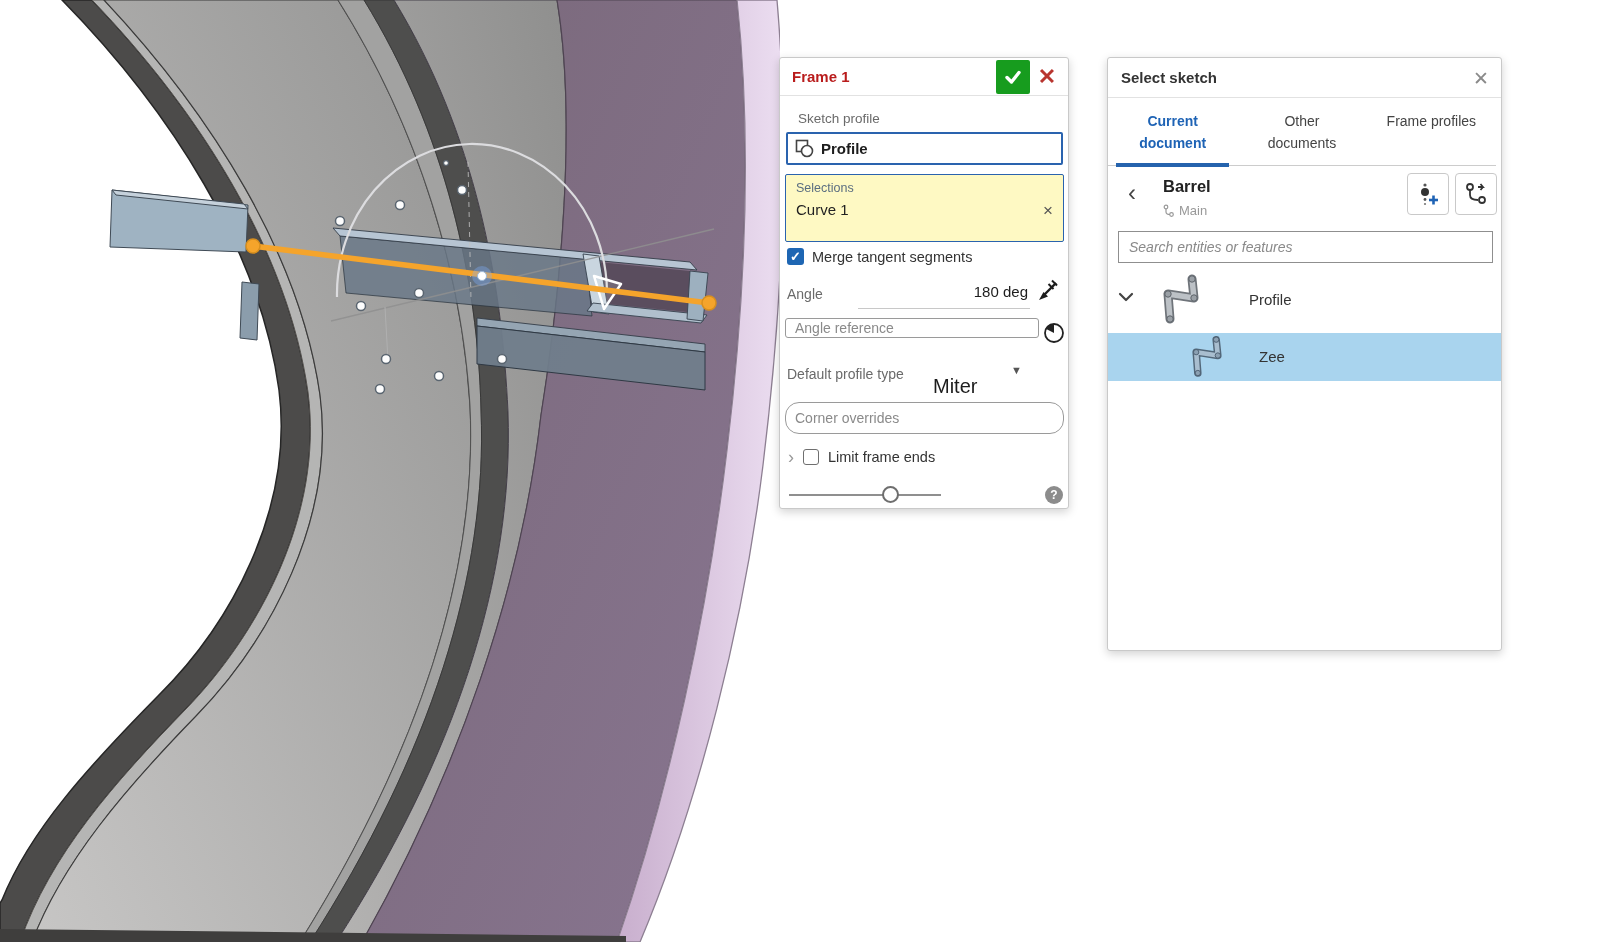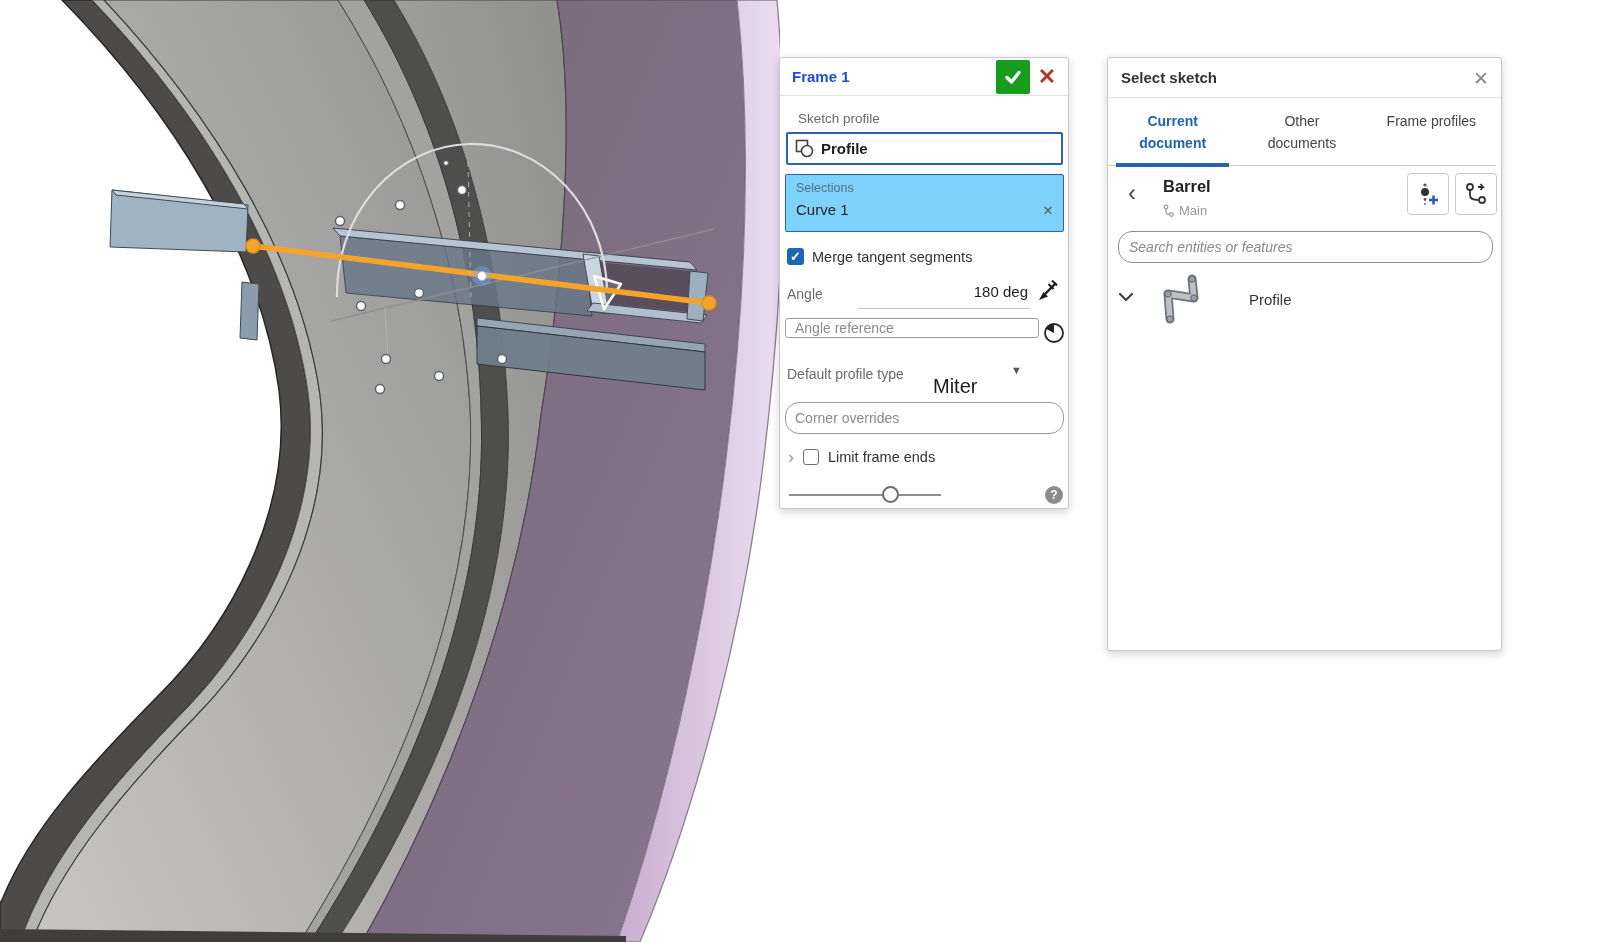--- a/index.html
+++ b/index.html
@@ -9,30 +9,30 @@
   
   #scene { position:absolute; left:0; top:0; }
 
   
   .panel { position:absolute; background:#fff; border:1px solid #c9c9c9;
            box-shadow:0 3px 10px rgba(0,0,0,.18); border-radius:3px; }
 
   
   #frame-dialog { left:779px; top:57px; width:290px; height:452px; }
   #fd-header { position:absolute; left:0; top:0; right:0; height:38px; border-bottom:1px solid #e2e2e2; }
-  #fd-title  { position:absolute; left:12px; top:0; line-height:38px; font-size:15px; font-weight:700; color:#1d4ed8; }
+  #fd-title  { position:absolute; left:12px; top:0; line-height:38px; font-size:15px; font-weight:700; color:#b91c1c; }
   #fd-ok { position:absolute; left:216px; top:2px; width:34px; height:34px; background:#179c1e; border-radius:2px;
            display:flex; align-items:center; justify-content:center; cursor:pointer; }
   #fd-cancel { position:absolute; left:252px; top:4px; width:30px; height:30px; display:flex; align-items:center;
                justify-content:center; color:#b8352f; font-size:22px; font-weight:700; cursor:pointer; }
   .fd-label { position:absolute; font-size:13.5px; color:#6a6a6a; }
   #fd-profile-field { position:absolute; left:6px; top:74px; width:277px; height:33px; border:2px solid #2a63ae;
                       border-radius:2px; display:flex; align-items:center; padding-left:7px; gap:7px; background:#fff; }
   #fd-profile-field .val { font-size:15px; font-weight:700; color:#1d1d1d; }
-  #fd-selections { position:absolute; left:5px; top:116px; width:279px; height:58px; background:#7dd3fc;
+  #fd-selections { position:absolute; left:5px; top:116px; width:279px; height:68px; background:#fef9c3;
                    border:1.5px solid #2a63ae; border-radius:2px; }
   #fd-selections .sel-label { position:absolute; left:10px; top:6px; font-size:12.5px; color:#5b6e80; }
   #fd-selections .sel-val { position:absolute; left:10px; top:26px; font-size:15px; color:#222; }
   #fd-selections .sel-x { position:absolute; right:10px; top:26px; font-size:17px; color:#555; cursor:pointer; }
   .chk { width:17px; height:17px; border-radius:3px; display:inline-flex; align-items:center; justify-content:center; }
   .chk.on  { background:#1e66b3; color:#fff; font-size:13px; font-weight:700; }
   .chk.off { background:#fff; border:1.5px solid #6f6f6f; width:16px; height:16px; }
   #fd-merge-row { position:absolute; left:7px; top:190px; display:flex; align-items:center; gap:8px; }
   #fd-merge-row .lbl { font-size:14.5px; color:#333; }
   #fd-angle-label { left:7px; top:228px; font-size:14px; }
@@ -70,21 +70,21 @@
   .sp-tab.active::after { content:""; position:absolute; left:8px; right:8px; bottom:-2px; height:4px; background:#2563ad; }
   #sp-crumb { position:absolute; left:0; top:108px; right:0; height:55px; }
   #sp-back { position:absolute; left:20px; top:13px; font-size:24px; color:#444; cursor:pointer; }
   #sp-doc { position:absolute; left:55px; top:11px; font-size:16.5px; font-weight:700; color:#222; }
   #sp-ws  { position:absolute; left:55px; top:37px; font-size:13px; color:#999; display:flex; gap:5px; align-items:center; }
   .sp-iconbtn { position:absolute; top:7px; width:42px; height:42px; border:1px solid #c9c9c9; border-radius:4px;
                 background:#fff; cursor:pointer; display:flex; align-items:center; justify-content:center; }
   #sp-btn-version { left:299px; }
   #sp-btn-branch  { left:347px; }
   #sp-search { position:absolute; left:10px; top:173px; width:375px; height:32px; border:1px solid #8f8f8f;
-               border-radius:14px; font-size:14px; font-style:italic; padding:0 10px; color:#333; font-family:inherit; }
+               border-radius:0; font-size:14px; font-style:italic; padding:0 10px; color:#333; font-family:inherit; }
   #sp-search::placeholder { color:#8a8a8a; opacity:1; }
   .sp-row { position:absolute; left:0; right:0; cursor:pointer; }
   #sp-row-profile { top:211px; height:62px; }
   #sp-row-zee { top:275px; height:48px; background:#a9d4ee; }
   .sp-row .rlbl { position:absolute; font-size:15px; color:#333; }
   #sp-row-profile .rlbl { left:141px; top:22px; }
   #sp-row-zee .rlbl { left:151px; top:15px; }
   #sp-row-profile .rchev { position:absolute; left:10px; top:22px; }
 </style>
 </head>
@@ -297,13 +297,24 @@
       <path d="M 42,8 L 44,27 L 18,23 L 20,48" fill="none" stroke="#6f747a" stroke-width="9" stroke-linejoin="round" stroke-linecap="round"></path>
       <path d="M 42,8 L 44,27 L 18,23 L 20,48" fill="none" stroke="#bcc1c6" stroke-width="5.5" stroke-linejoin="round" stroke-linecap="round"></path>
       <circle cx="42" cy="8" r="3.2" fill="#9aa0a6" stroke="#5e646b" stroke-width="1"></circle>
       <circle cx="44" cy="27" r="3.2" fill="#9aa0a6" stroke="#5e646b" stroke-width="1"></circle>
       <circle cx="18" cy="23" r="3.2" fill="#9aa0a6" stroke="#5e646b" stroke-width="1"></circle>
       <circle cx="20" cy="48" r="3.2" fill="#9aa0a6" stroke="#5e646b" stroke-width="1"></circle>
     </svg>
     <span class="rlbl">Profile</span>
   </div>
 
+  <div class="sp-row" id="sp-row-zee">
+    <svg width="54" height="50" viewBox="0 0 62 60" style="position:absolute; left:72px; top:0px;">
+      <path d="M 42,8 L 44,27 L 18,23 L 20,48" fill="none" stroke="#53687a" stroke-width="9" stroke-linejoin="round" stroke-linecap="round"></path>
+      <path d="M 42,8 L 44,27 L 18,23 L 20,48" fill="none" stroke="#a9becf" stroke-width="5.5" stroke-linejoin="round" stroke-linecap="round"></path>
+      <circle cx="42" cy="8" r="3.2" fill="#8ba0b2" stroke="#46586a" stroke-width="1"></circle>
+      <circle cx="44" cy="27" r="3.2" fill="#8ba0b2" stroke="#46586a" stroke-width="1"></circle>
+      <circle cx="18" cy="23" r="3.2" fill="#8ba0b2" stroke="#46586a" stroke-width="1"></circle>
+      <circle cx="20" cy="48" r="3.2" fill="#8ba0b2" stroke="#46586a" stroke-width="1"></circle>
+    </svg>
+    <span class="rlbl">Zee</span>
+  </div>
 </div>
 
 </body></html>

